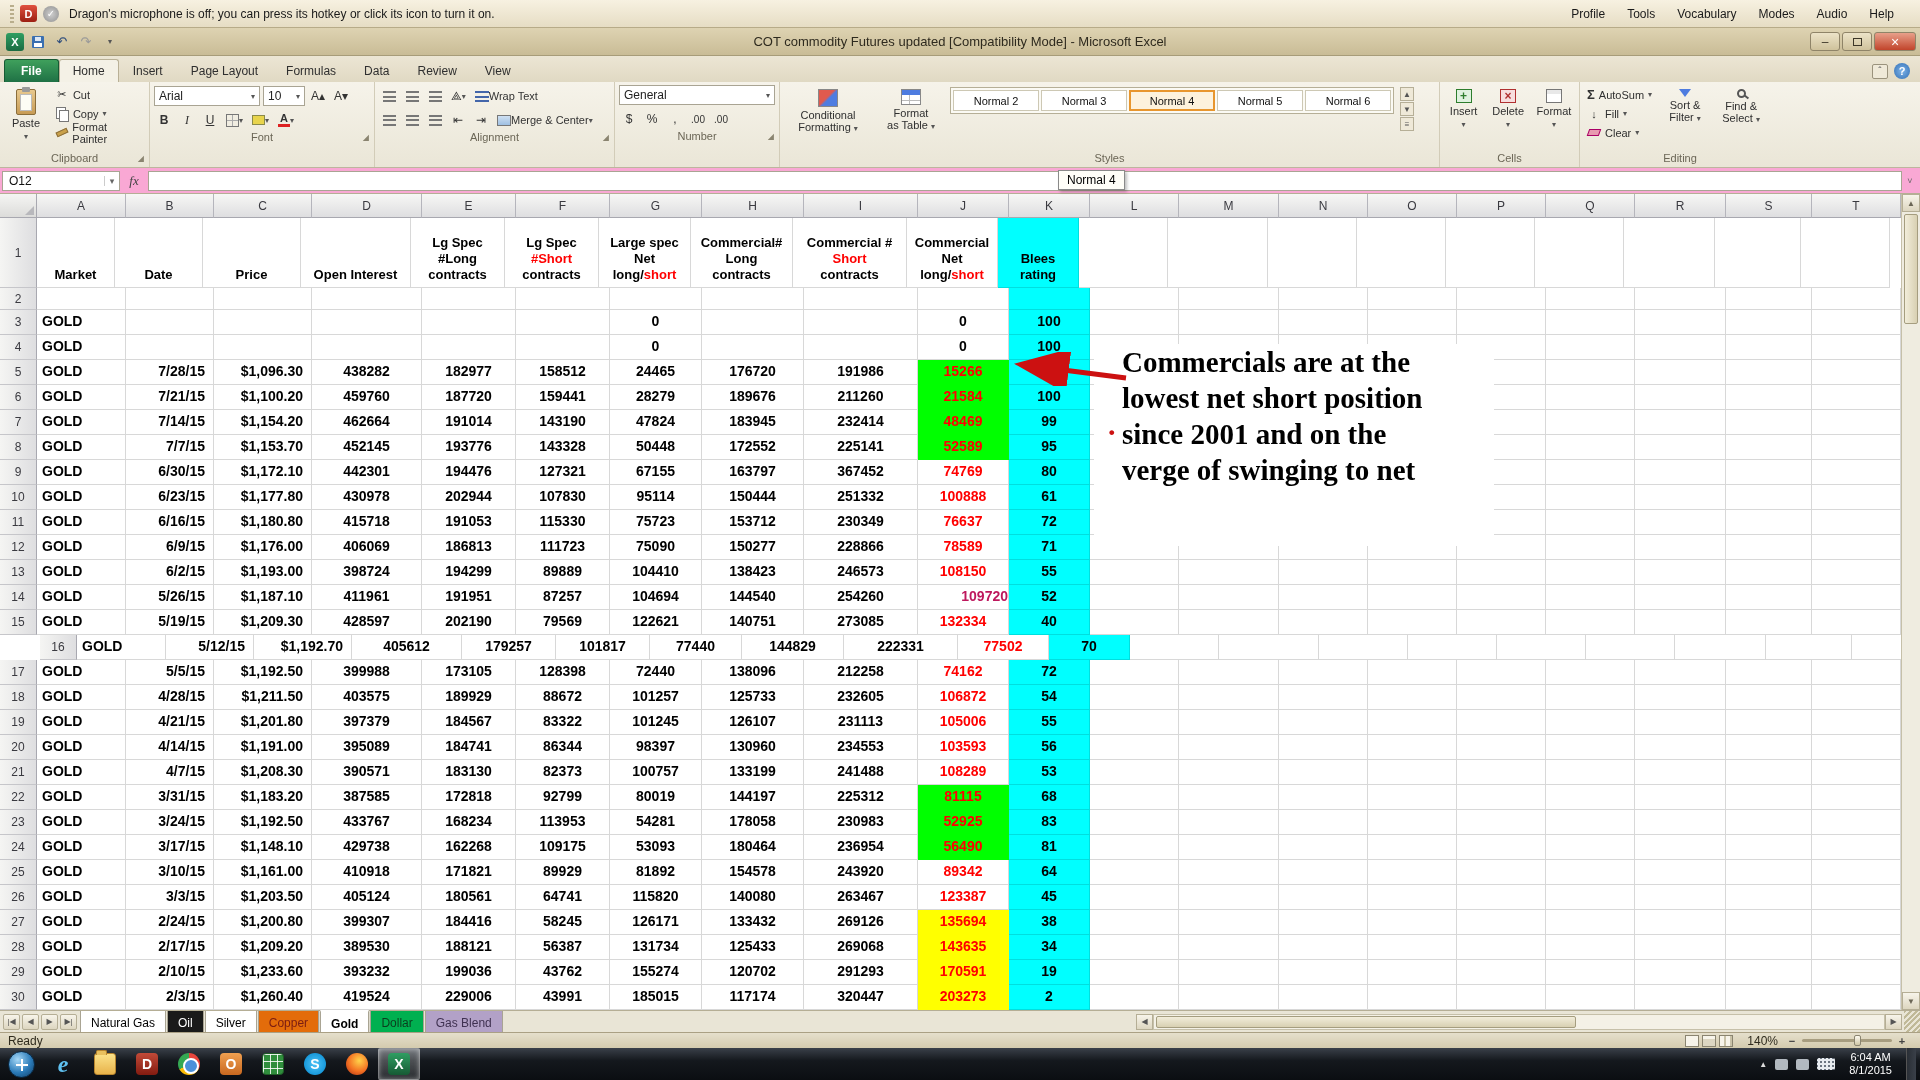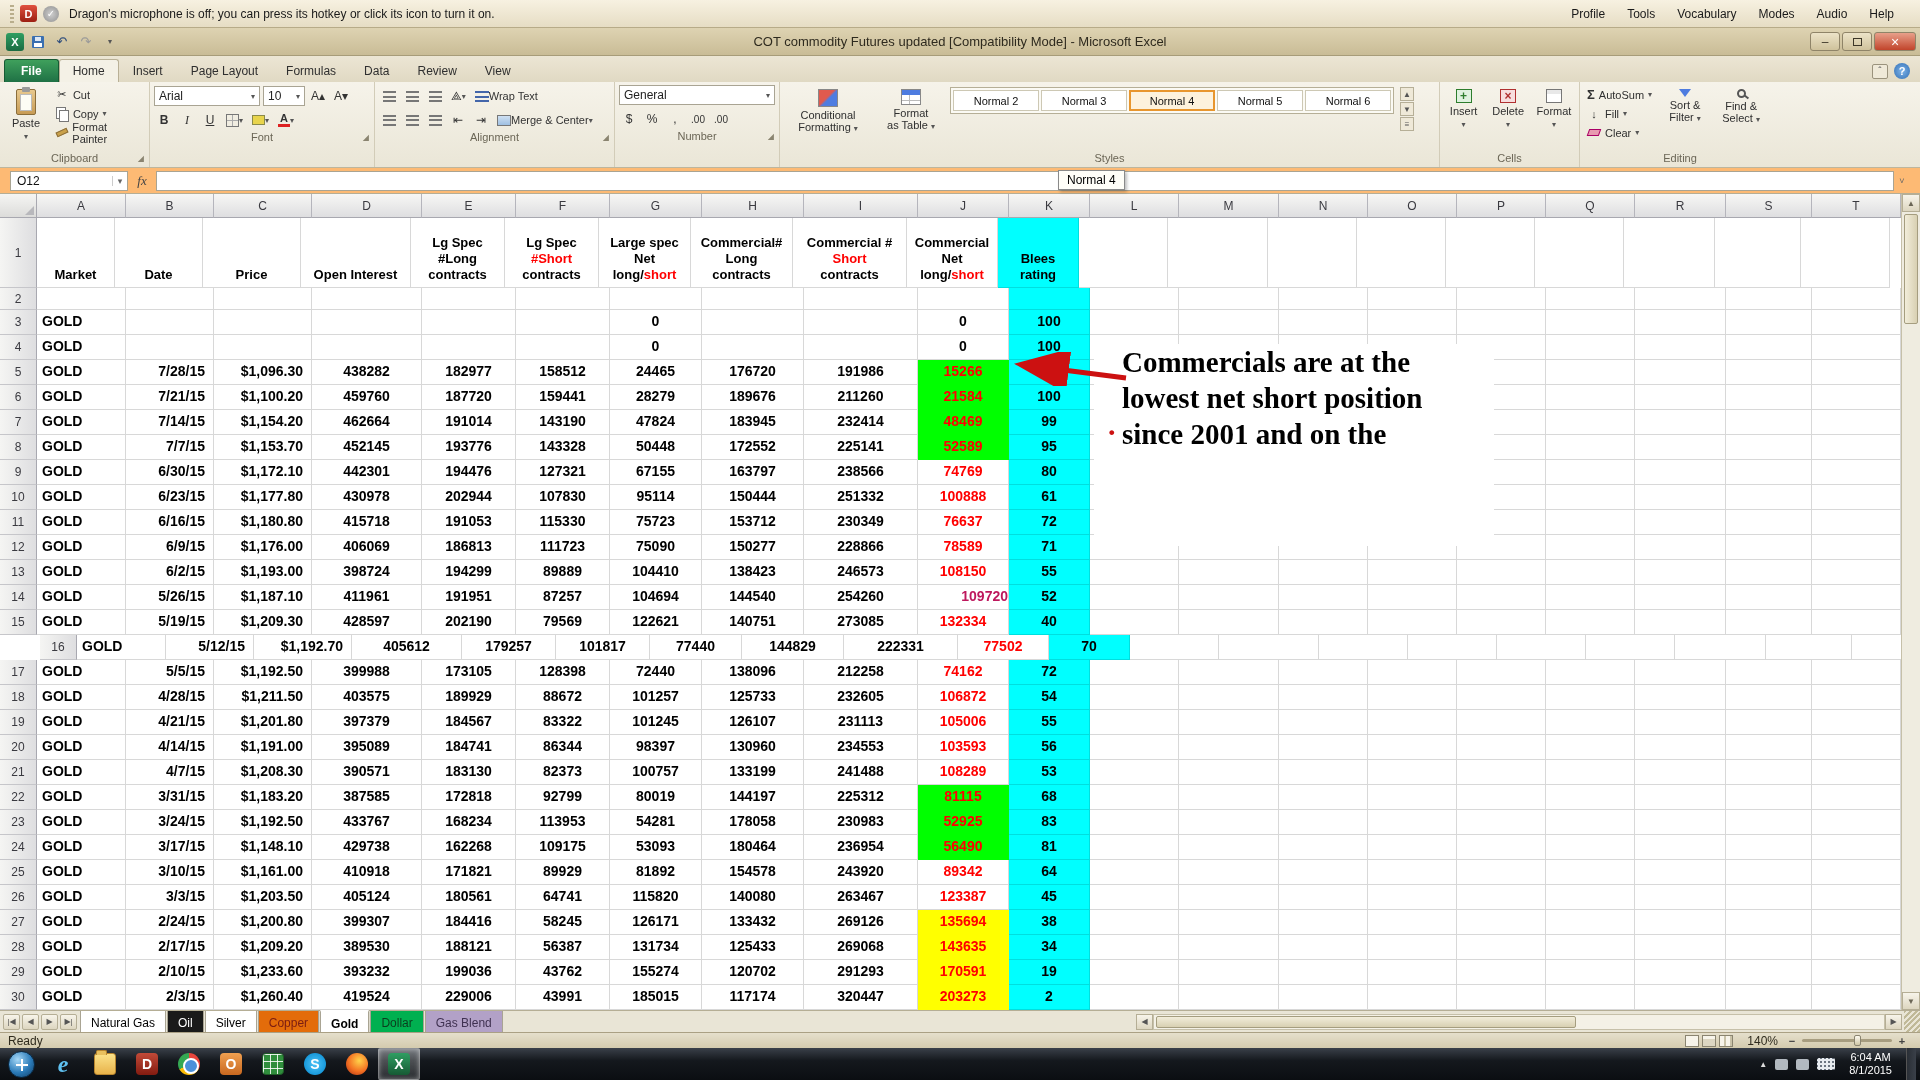--- a/index.html
+++ b/index.html
@@ -104,21 +104,21 @@
   .del-ico{width:16px;height:14px;border:1px solid #b03030;background:#f7dede;color:#b03030;font-weight:bold;font-size:12px;
     display:flex;align-items:center;justify-content:center;line-height:10px}
   .fmt-ico{width:16px;height:14px;border:1px solid #777;background:linear-gradient(#e8e8e8 0 4px,#fff 4px)}
   .sigma{font-size:13px;font-weight:bold;color:#333}
   .eraser-ico{width:12px;height:7px;background:#e89ab0;border:1px solid #a06;transform:skewX(-20deg)}
   .funnel{width:0;height:0;border-left:6px solid transparent;border-right:6px solid transparent;border-top:8px solid #4e7ce0}
   .mag{width:9px;height:9px;border:2px solid #555;border-radius:50%;position:relative}
   .mag::after{content:"";position:absolute;width:5px;height:2px;background:#555;right:-5px;bottom:-2px;transform:rotate(40deg)}
 
   
-  #formula-bar{top:168px;height:26px;background:#fdba74;border-bottom:1px solid #b5ae95;display:flex;align-items:center;padding:2px 10px}
+  #formula-bar{top:168px;height:26px;background:#f9a8d4;border-bottom:1px solid #b5ae95;display:flex;align-items:center;padding:2px 2px}
   .name-box{width:118px;height:20px;background:#fff;border:1px solid #a9a493;display:flex;align-items:center;
     font-size:12px;padding-left:6px;color:#111}
   .nb-dd{margin-left:auto;width:15px;text-align:center;color:#666;font-size:9px;border-left:1px solid #ccc}
   .fx{width:28px;height:20px;display:flex;align-items:center;justify-content:center;font-size:13px;color:#444;
     border:1px solid transparent}
   .fx i{font-family:"Liberation Serif",serif}
   .formula-field{flex:1;height:20px;background:#fff;border:1px solid #a9a493}
   .fb-chevron{width:16px;text-align:center;color:#666;font-size:9px}
   #style-tooltip{position:absolute;left:1058px;top:170px;height:20px;padding:2px 8px;background:#fffef8;
     border:1px solid #8a8a8a;box-shadow:2px 2px 3px rgba(0,0,0,.25);font-size:12px;z-index:40}
@@ -744,21 +744,21 @@
       <div class="grid-row" style="height: 25px;">
         <div class="row-num">9</div>
         <div class="cell mkt" style="width: 89px; text-align: left;">GOLD</div>
         <div class="cell rt" style="width: 88px; text-align: right;">6/30/15</div>
         <div class="cell rt" style="width: 98px; text-align: right;">$1,172.10</div>
         <div class="cell" style="width: 110px; text-align: center;">442301</div>
         <div class="cell" style="width: 94px; text-align: center;">194476</div>
         <div class="cell" style="width: 94px; text-align: center;">127321</div>
         <div class="cell" style="width: 92px; text-align: center;">67155</div>
         <div class="cell" style="width: 102px; text-align: center;">163797</div>
-        <div class="cell" style="width: 114px; text-align: center;">238566</div>
+        <div class="cell" style="width: 114px; text-align: center;">367452</div>
         <div class="cell" style="width: 91px; text-align: center; color: rgb(255, 0, 0);">74769</div>
         <div class="cell cyan" style="width: 81px; text-align: center;">80</div>
         <div class="cell" style="width: 89px;"></div>
         <div class="cell" style="width: 100px;"></div>
         <div class="cell" style="width: 89px;"></div>
         <div class="cell" style="width: 89px;"></div>
         <div class="cell" style="width: 89px;"></div>
         <div class="cell" style="width: 89px;"></div>
         <div class="cell" style="width: 91px;"></div>
         <div class="cell" style="width: 86px;"></div>
@@ -1248,20 +1248,21 @@
         <div class="cell" style="width: 89px;"></div>
       </div>
     </div>
 
   <div id="annotation-box">
     <span class="ann-dot">.</span>
     <div id="annotation-lines">
         <div class="ann-line">Commercials are at the</div>
         <div class="ann-line">lowest net short position</div>
         <div class="ann-line">since 2001 and on the</div>
+        <div class="ann-line">verge of swinging to net</div>
       </div>
   </div>
   <svg id="annotation-arrow" width="140" height="34">
     <defs>
       <marker id="ah" markerWidth="11" markerHeight="9" refX="9" refY="4.5" orient="auto">
         <path d="M0,0 L11,4.5 L0,9 z" fill="#cc1111"></path>
       </marker>
     </defs>
     <line x1="118" y1="26" x2="16" y2="13" stroke="#cc1111" stroke-width="5" marker-end="url(#ah)"></line>
   </svg>

